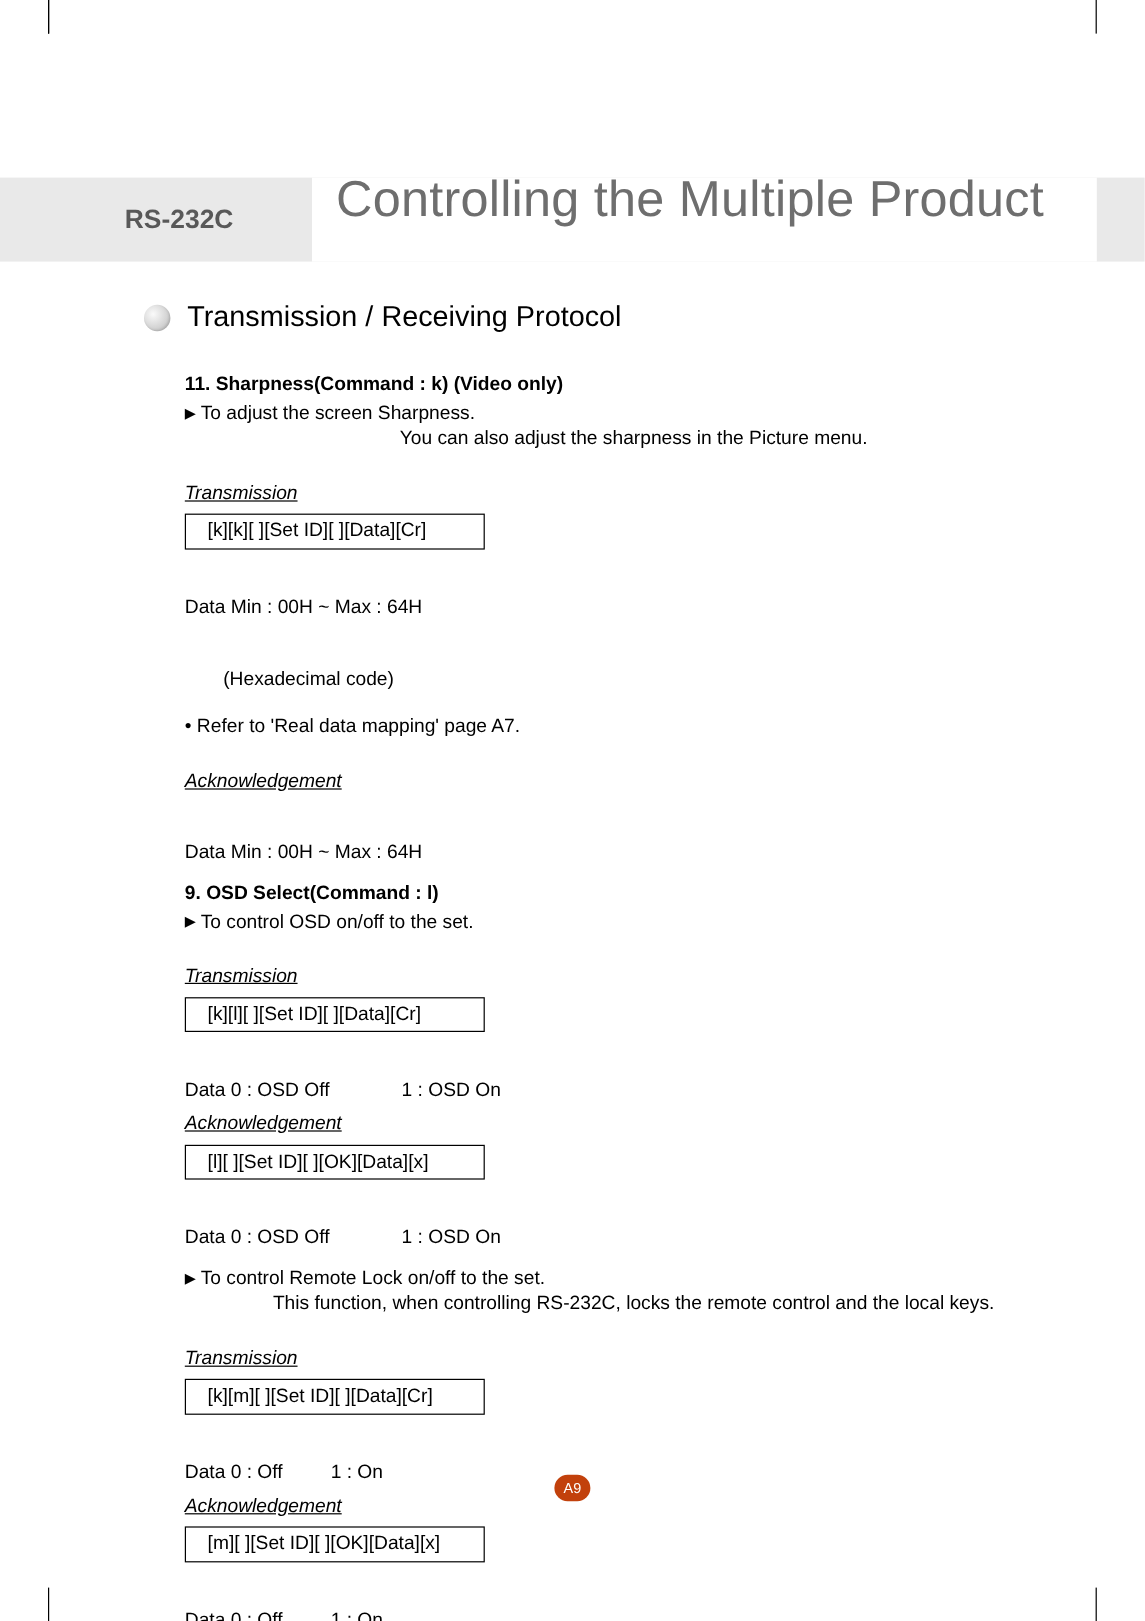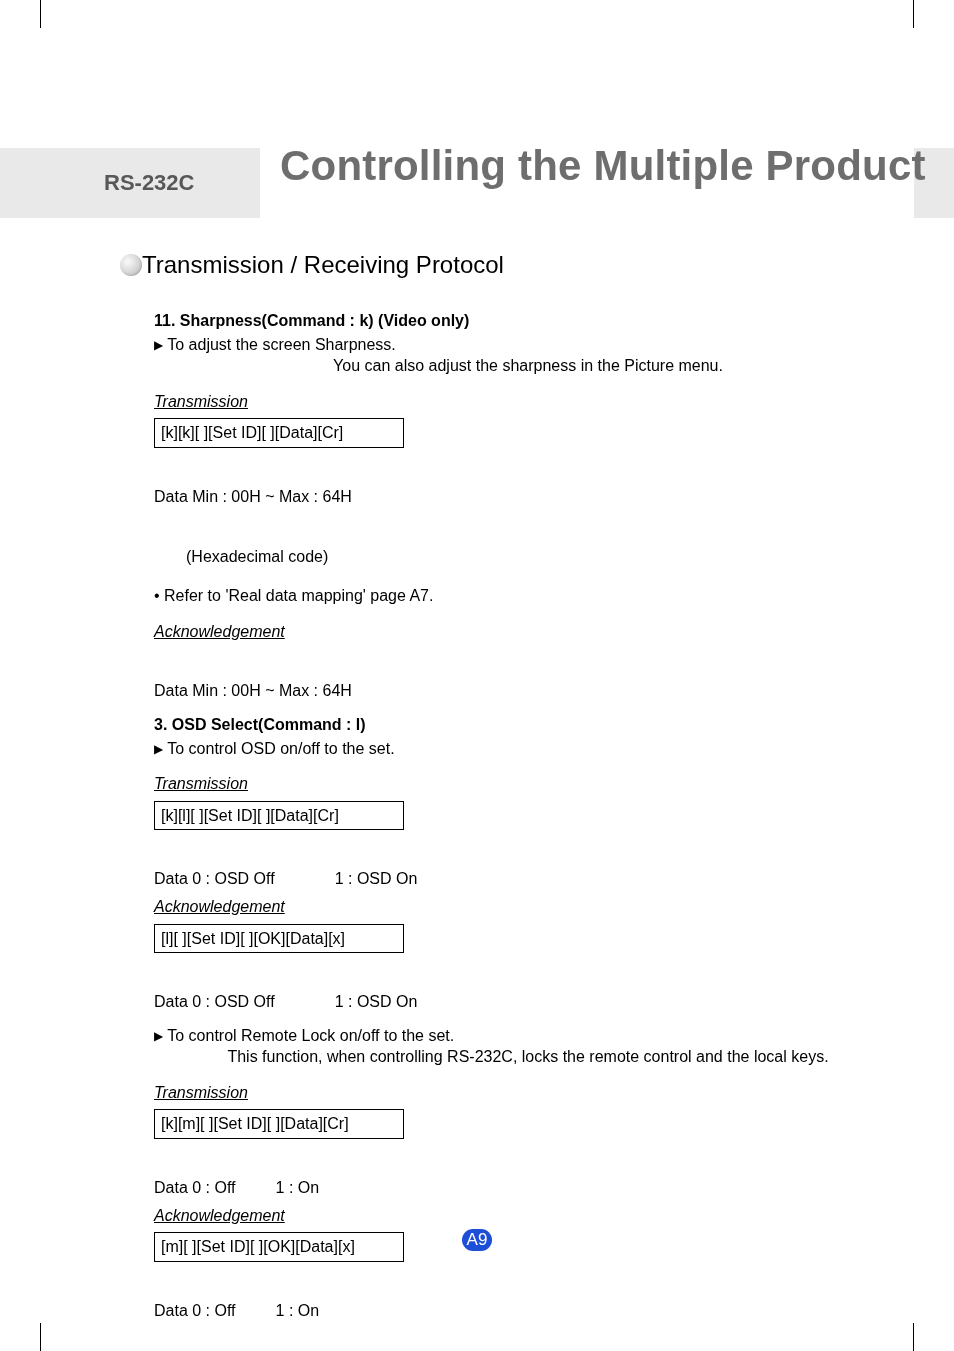--- a/index.html
+++ b/index.html
@@ -39,40 +39,41 @@
     left: 260px;
     right: 40px;
     height: 70px;
     background: #fff;
   }
   .header-title {
     position: absolute;
     top: 142px;
     left: 280px;
     font-family: "Trebuchet MS", "Myriad Pro", Arial, sans-serif;
-    font-weight: 700;
+    font-weight: 400;
     font-size: 42px;
     color: #6e6e6e;
     letter-spacing: 0.2px;
   }
   .header-prefix {
     position: absolute;
     top: 170px;
     left: 104px;
     font-family: Arial, sans-serif;
     font-weight: bold;
     font-size: 22px;
     color: #585858;
   }
 
   .section-row {
     position: absolute;
     left: 120px;
     display: flex;
     align-items: center;
+    gap: 14px;
   }
   .bullet-circle {
     width: 22px;
     height: 22px;
     border-radius: 50%;
     background: radial-gradient(circle at 35% 35%, #fafafa 0%, #dcdcdc 45%, #b8b8b8 100%);
     box-shadow: inset -1px -1px 2px rgba(0,0,0,0.15);
     flex: none;
   }
   .section-title {
@@ -87,47 +88,47 @@
     right: 70px;
     font-size: 16px;
     line-height: 1.35;
   }
   .block-title { font-weight: bold; margin-bottom: 2px; }
   .indented { margin-left: 18px; text-align: center; }
   .tri { font-size: 12px; vertical-align: 1px; margin-right: 4px; }
   .ul-label {
     font-style: italic;
     text-decoration: underline;
-    margin-top: 14px;
+    margin-top: 24px;
     margin-bottom: 6px;
     display: block;
   }
   .code-box {
     border: 1.5px solid #000;
-    padding: 3px 6px;
+    padding: 3px 18px;
     width: 250px;
     font-size: 16px;
     margin-bottom: 4px;
   }
   .data-line { margin-bottom: 2px; margin-top: 38px; }
   .gap-sm { height: 10px; }
   .gap-md { height: 16px; }
   .row-split { display: flex; gap: 60px; }
 
   .page-badge {
     position: absolute;
     bottom: 100px;
     left: 50%;
     transform: translateX(-50%);
     width: 30px;
     height: 22px;
-    background: #1d4ed8;
+    background: #c2410c;
     border-radius: 11px;
     color: #fff;
-    font-size: 17px;
+    font-size: 12px;
     display: flex;
     align-items: center;
     justify-content: center;
   }
 </style>
 </head>
 <body>
 
 <div class="crop-tl"></div>
 <div class="crop-tr"></div>
@@ -156,21 +157,21 @@
   <div class="data-line" style="margin-left:32px;">(Hexadecimal code)</div>
 
   <div class="gap-md"></div>
   <div>• Refer to 'Real data mapping' page A7.</div>
 
   <span class="ul-label">Acknowledgement</span>
   <div class="data-line">Data       Min : 00H ~ Max : 64H</div>
 
   <div class="gap-sm"></div>
 
-  <div class="block-title">3. OSD Select(Command : l)</div>
+  <div class="block-title">9. OSD Select(Command : l)</div>
   <div><span class="tri">▶</span><span>To control OSD on/off to the set.</span></div>
 
   <span class="ul-label">Transmission</span>
   <div class="code-box">[k][l][ ][Set ID][ ][Data][Cr]</div>
   <div class="row-split data-line">
     <span>Data 0 : OSD Off</span>
     <span>1 : OSD On</span>
   </div>
 
   <span class="ul-label" style="margin-top:6px;">Acknowledgement</span>

